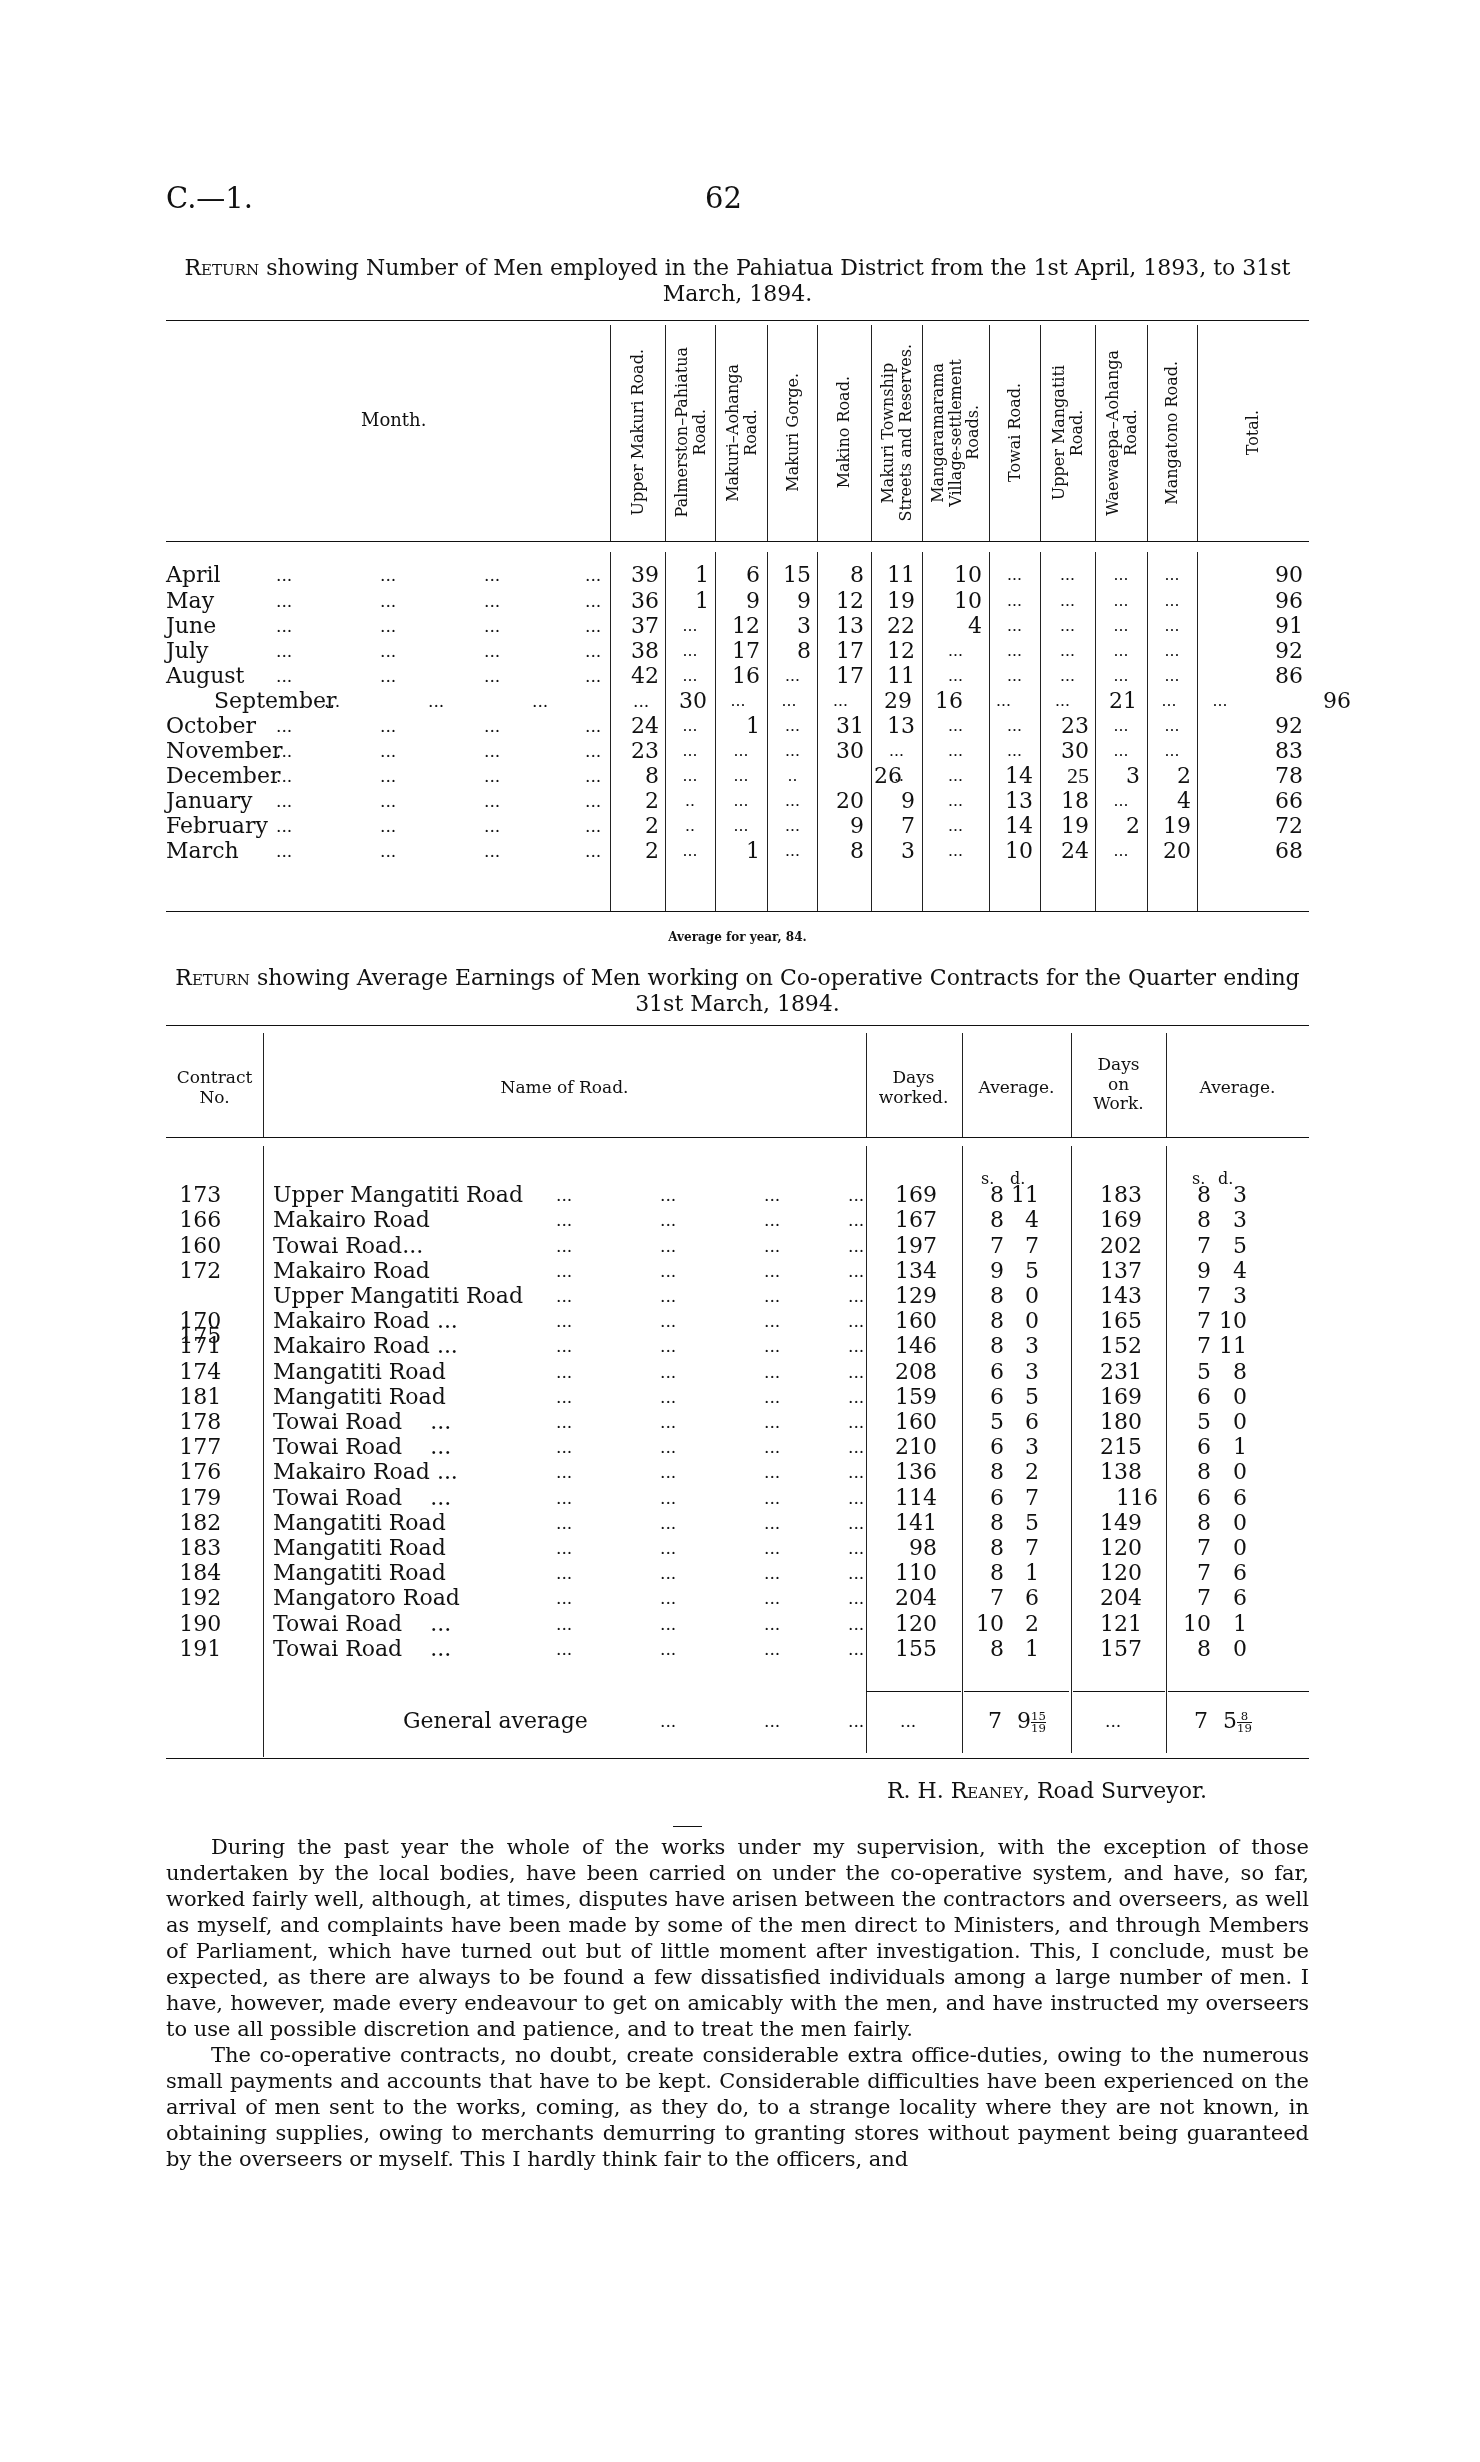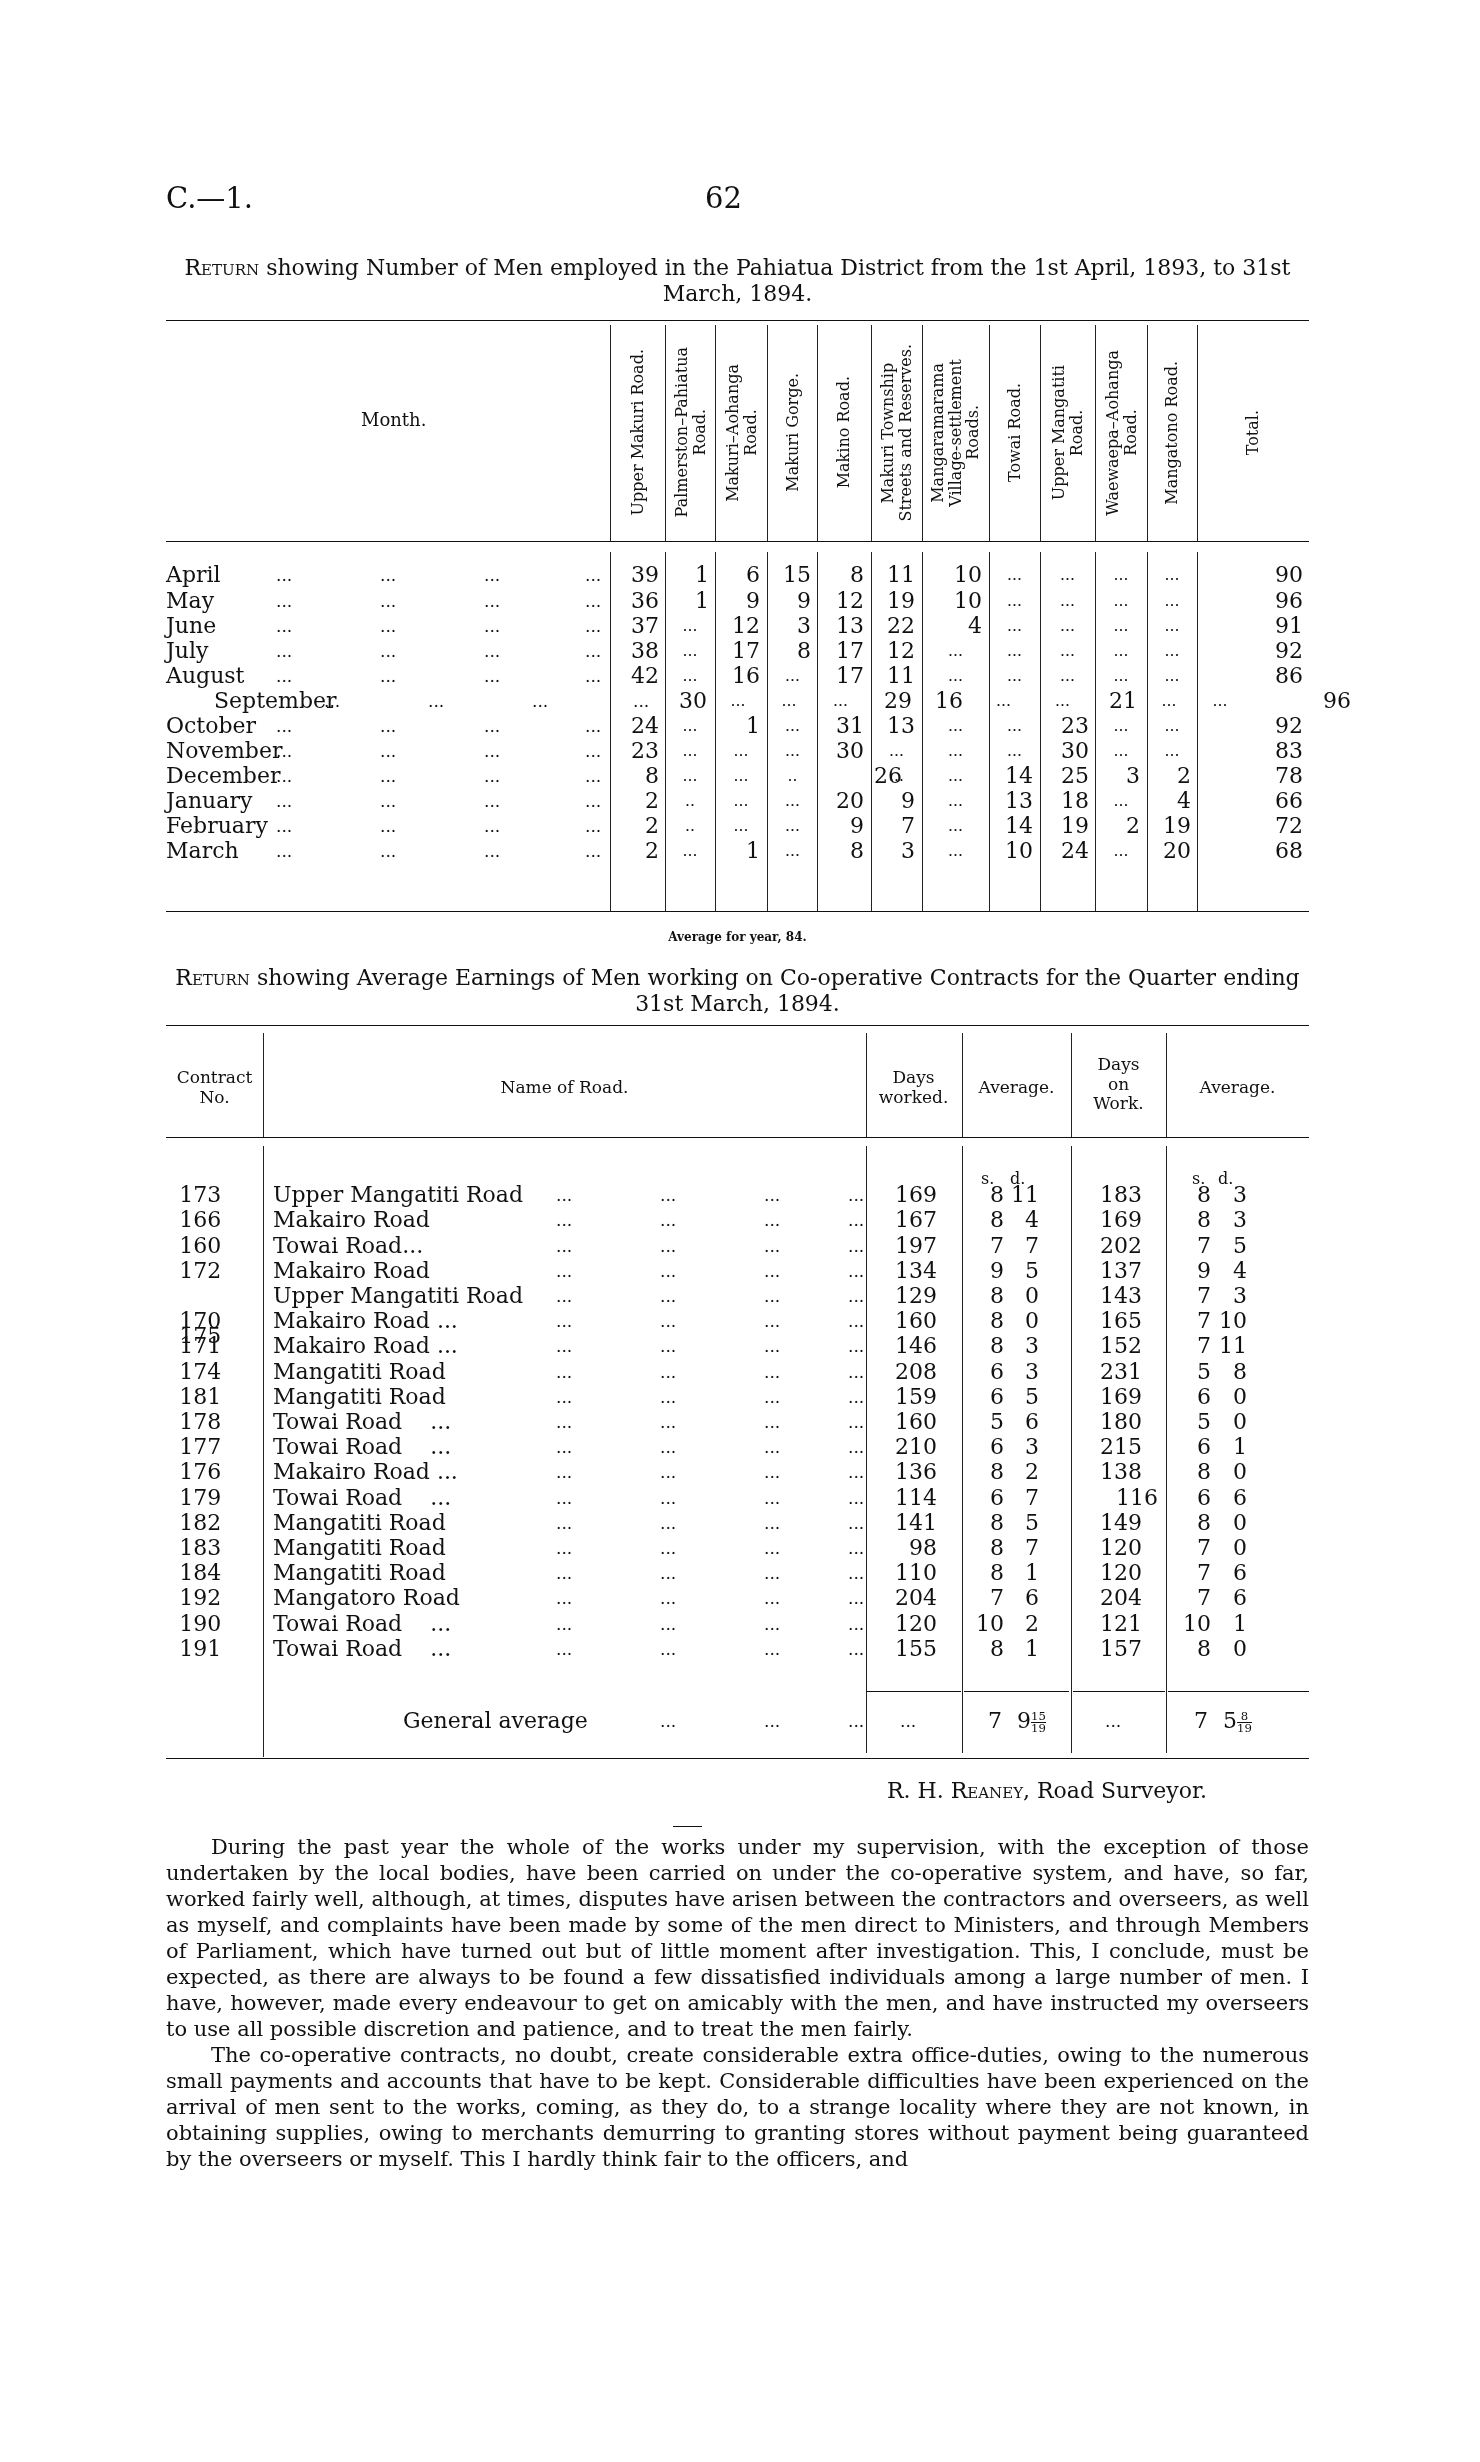--- a/index.html
+++ b/index.html
@@ -207,21 +207,21 @@
         <span class="d" style="left: 318px;">...</span>
         <span class="d" style="left: 419px;">...</span>
         <span class="c" style="left: 444px; width: 49px;">8</span>
         <span class="c" style="left: 499px; width: 50px; font-size: 15.6px; text-align: center;">...</span>
         <span class="c" style="left: 549px; width: 52px; font-size: 15.6px; text-align: center;">...</span>
         <span class="c" style="left: 601px; width: 51px; font-size: 15.6px; text-align: center;">..</span>
         <span class="c" style="left: 651px; width: 47px; padding-left: 38px;">26</span>
         <span class="c" style="left: 705px; width: 51px; font-size: 15.6px; text-align: center;">...</span>
         <span class="c" style="left: 756px; width: 67px; font-size: 15.6px; text-align: center;">...</span>
         <span class="c" style="left: 823px; width: 44px;">14</span>
-        <span class="c" style="left: 874px; width: 49px;">25</span>
+        <span class="c" style="left: 874px; width: 49px; font-family: Liberation Serif, serif;">25</span>
         <span class="c" style="left: 929px; width: 45px;">3</span>
         <span class="c" style="left: 981px; width: 44px;">2</span>
         <span class="c" style="left: 1031px; width: 106px;">78</span>
       </div>
       <div class="row1" style="top: 788px;">
         <span class="m">January</span>
         <span class="d" style="left: 110px;">...</span>
         <span class="d" style="left: 214px;">...</span>
         <span class="d" style="left: 318px;">...</span>
         <span class="d" style="left: 419px;">...</span>

